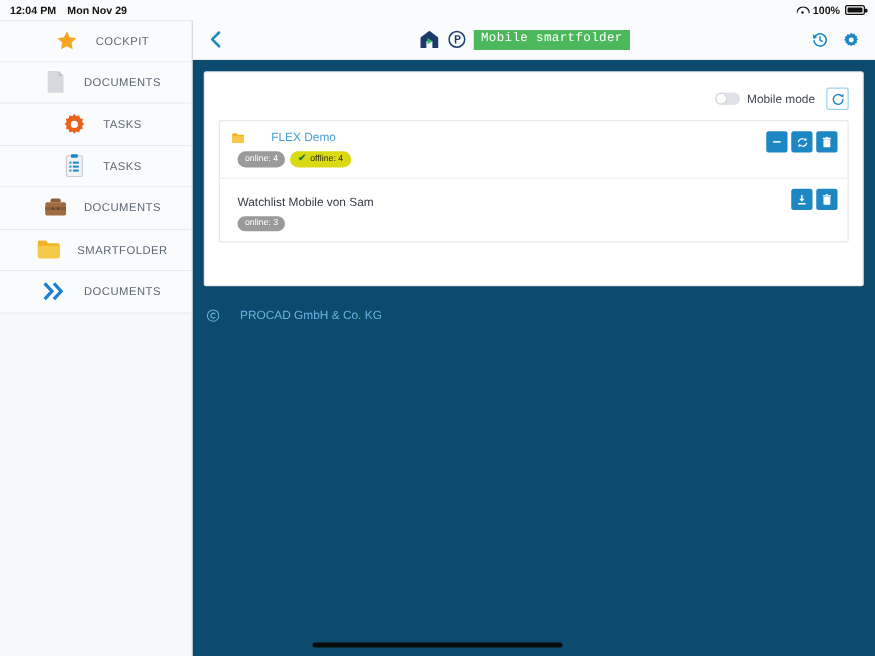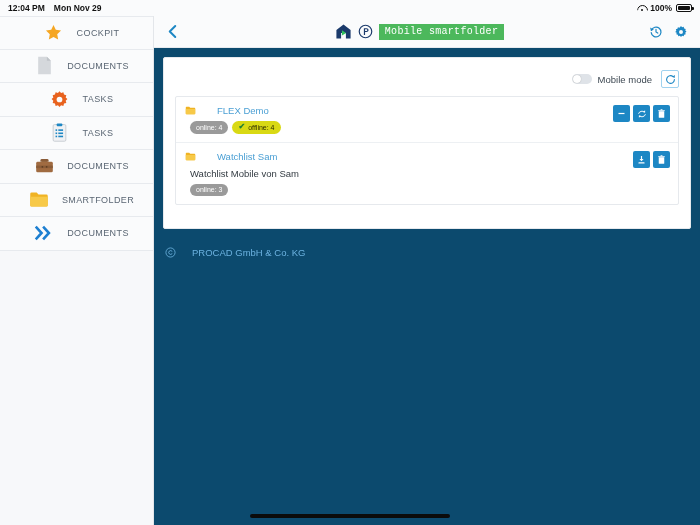--- a/index.html
+++ b/index.html
@@ -321,27 +321,20 @@
                 <rect x="3.4" y="5.6" width="13.2" height="15.6" rx="1.4" fill="#ffffff"></rect>
                 <rect x="1.8" y="3" width="16.4" height="2.4" rx="1" fill="#ffffff"></rect>
                 <rect x="7.4" y="0.8" width="5.2" height="2.2" rx="1" fill="#ffffff"></rect>
               </svg>
             </div>
           </div>
         </div>
 
         <div class="row">
           <div class="row-main">
-            <div class="row-title">
-              <svg class="folder-ico" width="11" height="9" viewBox="0 0 24 20">
-                <path fill="#f0b323" d="M1.5 3.2A1.7 1.7 0 0 1 3.2 1.5h6l2.2 2.6h9.4A1.7 1.7 0 0 1 22.5 5.8v11A1.7 1.7 0 0 1 20.8 18.5H3.2A1.7 1.7 0 0 1 1.5 16.8z"></path>
-                <path fill="#f7c948" d="M1.5 6.6h21v10.2a1.7 1.7 0 0 1-1.7 1.7H3.2a1.7 1.7 0 0 1-1.7-1.7z"></path>
-              </svg>
-              <span class="row-name">Watchlist Sam</span>
-            </div>
             <div class="row-desc">Watchlist Mobile von Sam</div>
             <div class="badges">
               <span class="badge badge-gray">
                 <span>online: 3</span>
               </span>
             </div>
           </div>
           <div class="row-actions">
             <div class="act-btn">
               <svg width="9" height="10" viewBox="0 0 20 24">

